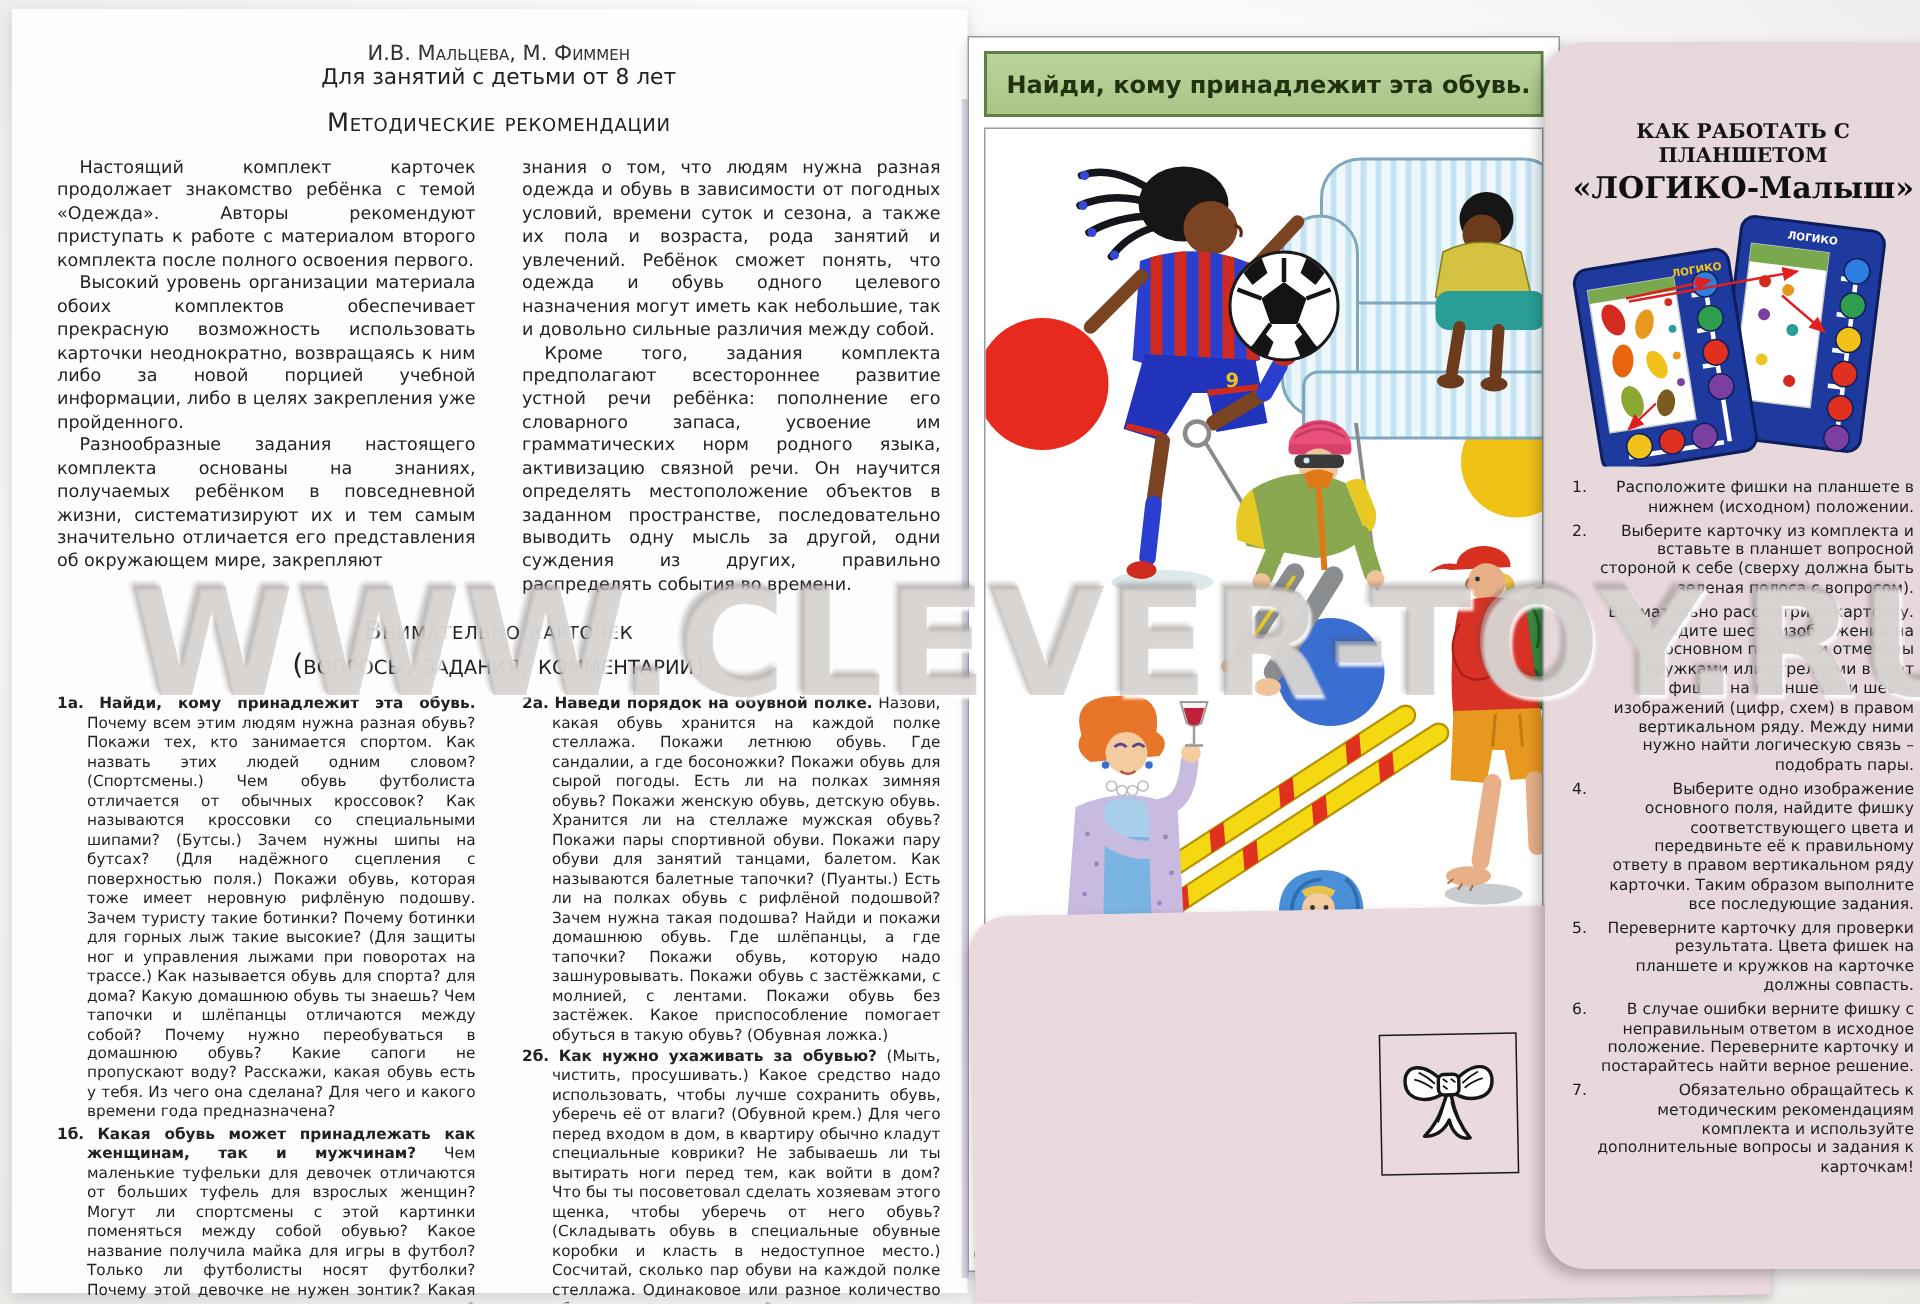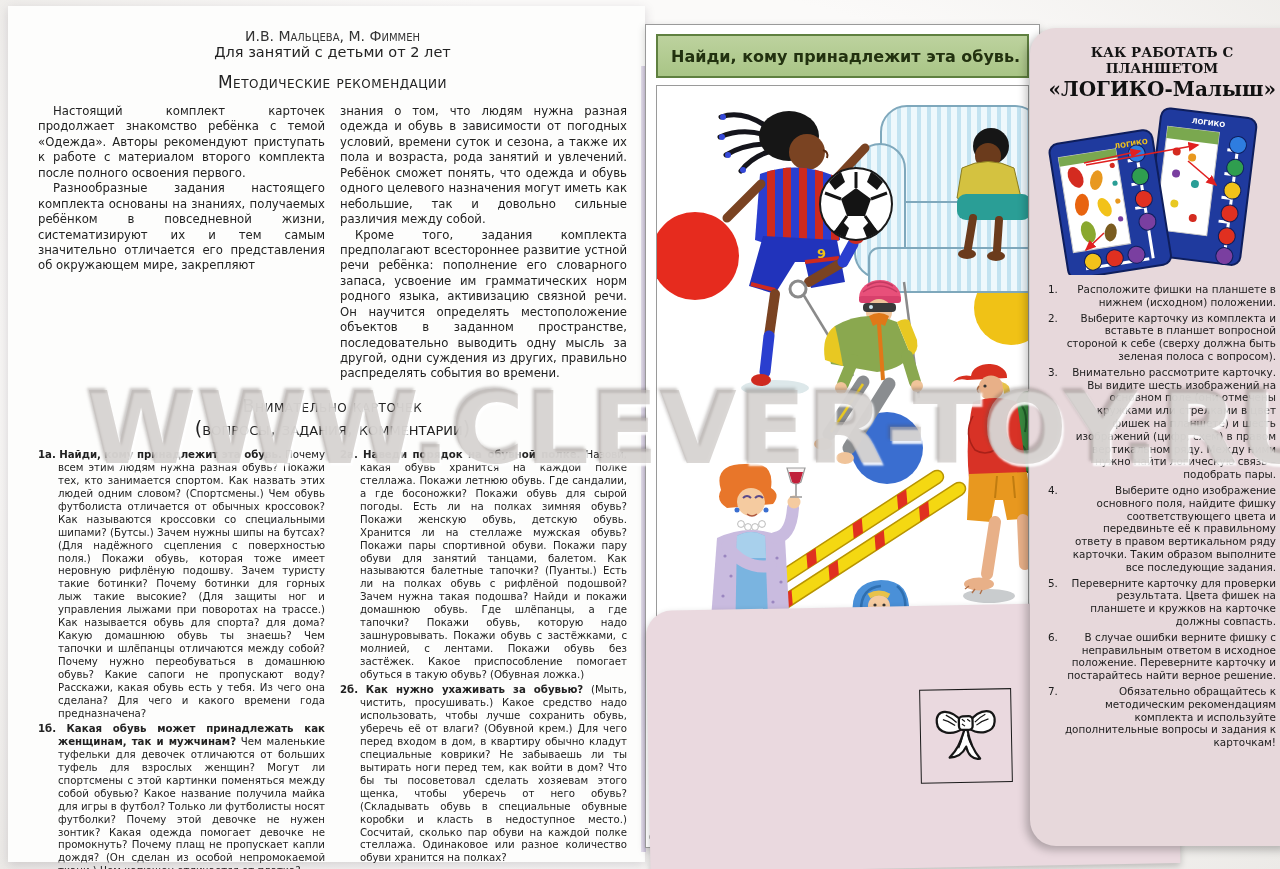--- a/index.html
+++ b/index.html
@@ -10,21 +10,21 @@
   
   .left-page{position:absolute;left:8px;top:6px;width:637px;height:856px;
              background:#fdfdfc;box-shadow:0 3px 10px rgba(60,50,70,.18);}
   .left-page::after{content:"";position:absolute;right:-1px;top:60px;bottom:10px;width:5px;
              background:linear-gradient(to right,#e7e2ee,#c9bfd8);}
   .lp-inner{padding:22px 18px 0 30px;}
   .authors{text-align:center;font-variant:small-caps;font-size:14px;color:#333;}
   .title{margin:6px 0 1px;text-align:center;font-size:23px;font-weight:bold;color:#1d1d1d;}
   .subtitle{text-align:center;font-size:14.5px;}
   .mh{margin-top:12px;text-align:center;font-variant:small-caps;font-size:17px;font-weight:normal;letter-spacing:.5px;}
-  .twocol{display:flex;gap:15px;margin-top:12px;}
+  .twocol{display:flex;gap:31px;margin-top:12px;}
   .col{flex:1;font-size:11.7px;line-height:1.32;text-align:justify;}
   .col p{margin:0;text-indent:15px;}
   .col p.noindent{text-indent:0;}
   .contents{margin-top:14px;}
   .contents-sub{text-align:center;font-variant:small-caps;font-size:19px;margin-top:1px;}
   .items{margin-top:10px;}
   .icol{flex:1;font-size:10.2px;line-height:1.27;text-align:justify;}
   .item{margin:0 0 2px;padding-left:20px;text-indent:-20px;}
   .inum,.ilead{font-weight:bold;}
   
@@ -41,21 +41,21 @@
              background:#ead9df;border-radius:26px 8px 0 0;transform:rotate(-1.1deg);
              box-shadow:0 3px 7px rgba(0,0,0,.22);z-index:5;}
   .bow-box{position:absolute;left:272px;top:84px;width:90px;height:92px;
            border:1.6px solid #1a1a1a;display:flex;align-items:center;justify-content:center;}
   
   .right-card{position:absolute;left:1030px;top:28px;width:260px;height:818px;
               background:#e7d8db;border-radius:26px 0 0 26px;z-index:6;
               box-shadow:-4px 4px 9px rgba(0,0,0,.25);}
   .rc-inner{padding:16px 14px 0 18px;}
   .rc-title1{font-family:"DejaVu Serif", serif;font-weight:bold;font-size:13.5px;
-             text-align:center;color:#141414;}
+             text-align:center;color:#141414;margin-top:36px;}
   .rc-title2{font-family:"DejaVu Serif", serif;font-weight:bold;font-size:20px;
              text-align:right;color:#101010;margin-top:1px;}
   .tablets{height:168px;margin:6px 0 8px;}
   .steps{font-size:10.4px;line-height:1.23;color:#1c1c1c;}
   .step{display:flex;margin-bottom:3px;}
   .sn{flex:none;width:15px;}
   .st{flex:1;text-align:right;}
   
   .watermark{position:absolute;left:86px;top:370px;z-index:50;pointer-events:none;
              font-size:100px;font-weight:bold;letter-spacing:1px;white-space:nowrap;
@@ -63,26 +63,27 @@
              text-shadow:2px 3px 2px rgba(255,255,255,.9), -2px -2px 3px rgba(90,80,75,.3);}
 </style>
 </head>
 <body>
 
 <div class="scene">
 
   <div class="left-page">
     <div class="lp-inner">
       <div class="authors">И.В. Мальцева, М. Фиммен</div>
-      <div class="subtitle">Для занятий с детьми от 2 лет</div>
+      <div class="subtitle">Для занятий с детьми от 8 лет</div>
       <div class="mh">Методические рекомендации</div>
 
       <div class="twocol">
         <div class="col">
           <p>Настоящий комплект карточек продолжает знакомство ребёнка с темой «Одежда». Авторы рекомендуют приступать к работе с материалом второго комплекта после полного освоения первого.</p>
+          <p>Высокий уровень организации материала обоих комплектов обеспечивает прекрасную возможность использовать карточки неоднократно, возвращаясь к ним либо за новой порцией учебной информации, либо в целях закрепления уже пройденного.</p>
           <p>Разнообразные задания настоящего комплекта основаны на знаниях, получаемых ребёнком в повседневной жизни, систематизируют их и тем самым значительно отличается его представления об окружающем мире, закрепляют</p>
         </div>
         <div class="col">
           <p class="noindent">знания о том, что людям нужна разная одежда и обувь в зависимости от погодных условий, времени суток и сезона, а также их пола и возраста, рода занятий и увлечений. Ребёнок сможет понять, что одежда и обувь одного целевого назначения могут иметь как небольшие, так и довольно сильные различия между собой.</p>
           <p>Кроме того, задания комплекта предполагают всестороннее развитие устной речи ребёнка: пополнение его словарного запаса, усвоение им грамматических норм родного языка, активизацию связной речи. Он научится определять местоположение объектов в заданном пространстве, последовательно выводить одну мысль за другой, одни суждения из других, правильно распределять события во времени.</p>
         </div>
       </div>
 
       <div class="mh contents">Внимательно карточек</div>
       <div class="contents-sub">(вопросы, задания, комментарии)</div>

